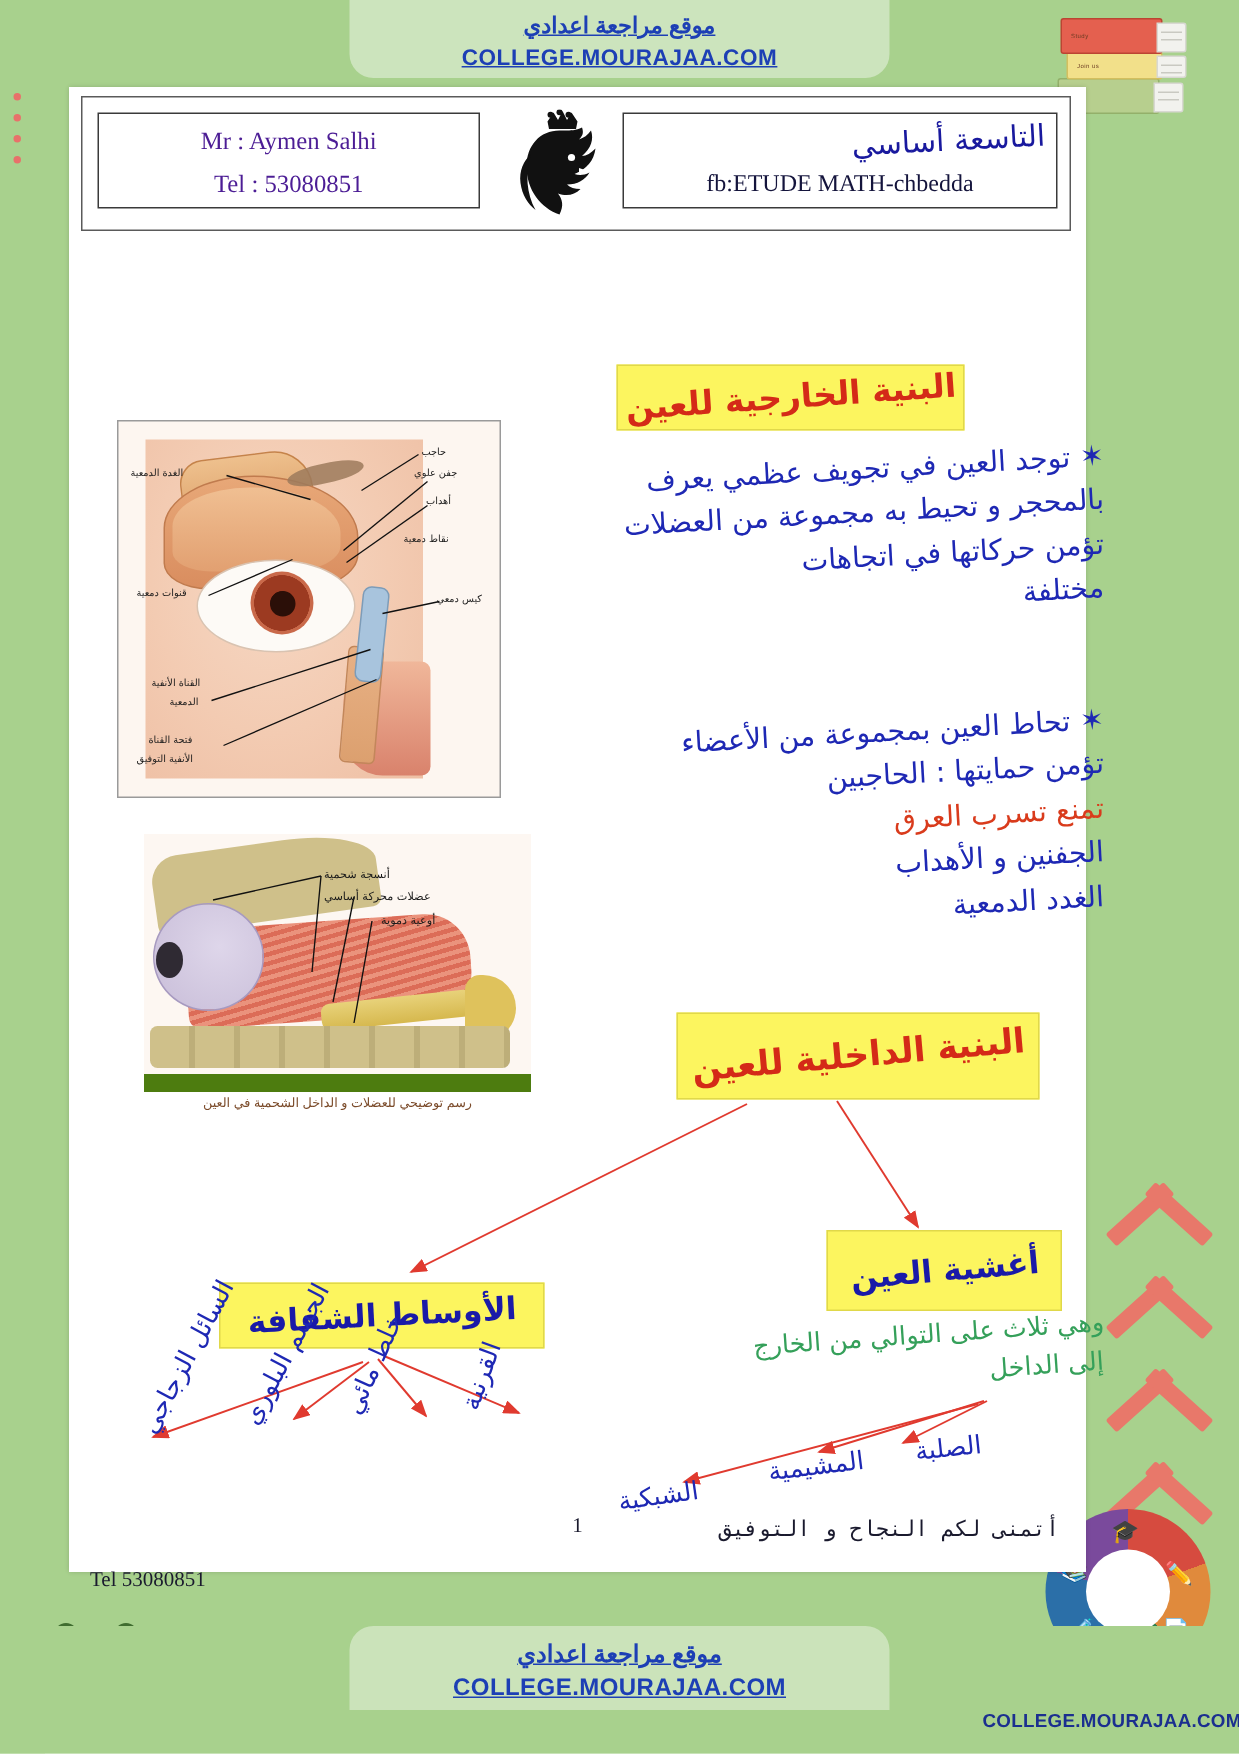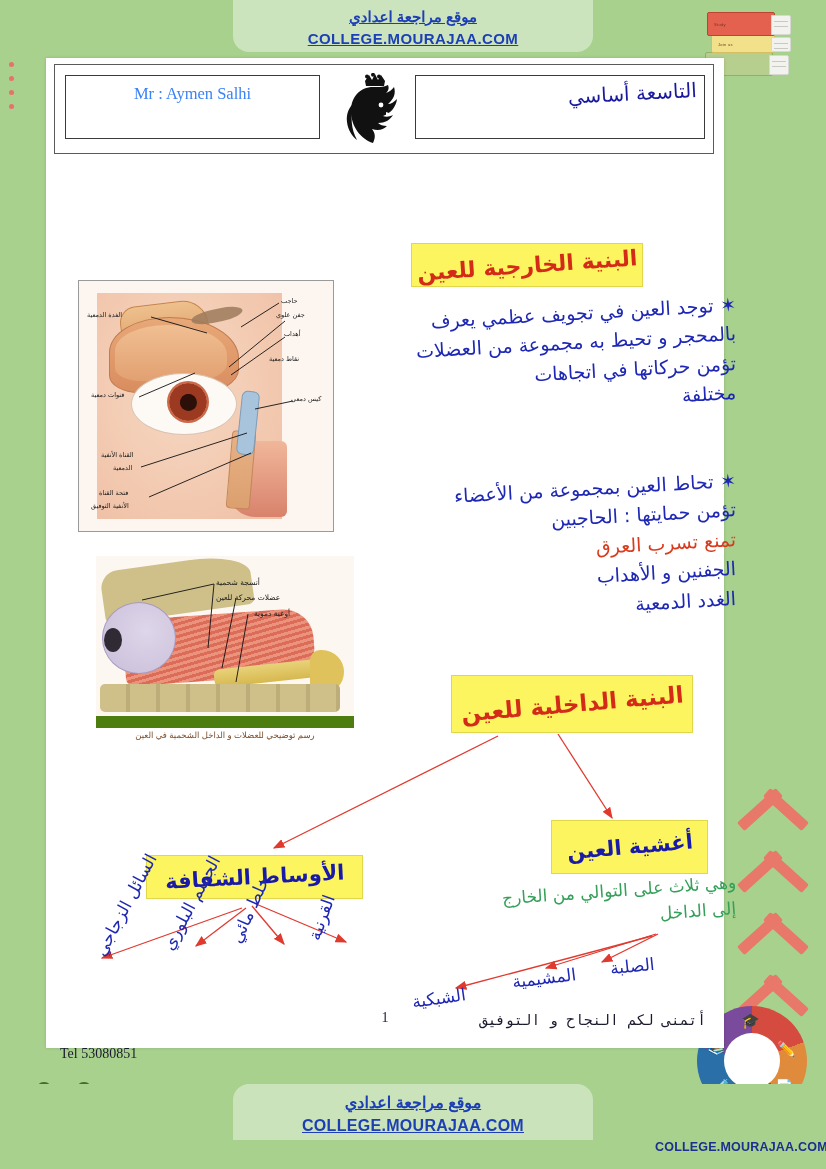--- a/index.html
+++ b/index.html
@@ -98,21 +98,21 @@
     overflow:hidden;}
   #wheel-hole{position:absolute;left:27px;top:27px;width:56px;height:56px;border-radius:50%;background:#ffffff;}
   .wi{position:absolute;font-size:15px;}
 
   
   #doc-head{position:absolute;left:8px;top:6px;width:658px;height:88px;
     border:1px solid #5a5a5a;}
   #hd-left{position:absolute;left:10px;top:10px;width:253px;height:62px;
     border:1px solid #3a3a3a;}
   .hd-l-line{width:100%;text-align:center;font-family:"Liberation Serif",serif;
-    font-size:16.5px;color:#3b82f6;}
+    font-size:16.5px;color:#4c1d95;}
   #hd-l1{margin-top:8px;}
   #hd-l2{margin-top:9px;}
   #hd-right{position:absolute;left:360px;top:10px;width:288px;height:62px;
     border:1px solid #3a3a3a;}
   #hd-grade{position:absolute;right:8px;top:2px;font-size:20px;color:#19199e;
     direction:rtl;font-family:"DejaVu Sans",sans-serif;
     transform:rotate(-3deg);transform-origin:right top;}
   #hd-fb{position:absolute;left:0;right:0;bottom:6px;text-align:center;
     font-family:"Liberation Serif",serif;font-size:16px;color:#14143c;}
   #lion{position:absolute;left:285px;top:8px;width:66px;height:72px;}
@@ -289,20 +289,21 @@
 <div id="bottom-banner-plate"></div>
 <div id="bbanner-ar">موقع مراجعة اعدادي</div>
 <div id="bbanner-en">COLLEGE.MOURAJAA.COM</div>
 <div id="corner-url">COLLEGE.MOURAJAA.COM</div>
 
 <div id="page">
 
   <div id="doc-head">
     <div id="hd-left">
       <div class="hd-l-line" id="hd-l1">Mr : Aymen Salhi</div>
+      <div class="hd-l-line" id="hd-l2">Tel : 53080851</div>
     </div>
 
     <div id="lion">
       <svg viewBox="0 0 66 72" width="66" height="72">
         <g fill="#111">
           <path d="M25 8 l4 -6 3 5 3 -6 3 6 3 -5 4 6 -1 5 -18 0z"></path>
           <circle cx="27" cy="3.5" r="2"></circle>
             <circle cx="33" cy="1.8" r="2"></circle>
             <circle cx="39" cy="3.5" r="2"></circle>
           <path d="M33 14 c-13 0 -22 10 -22 24 0 16 10 28 22 32 3 -6 2 -10 -1 -14 6 2 11 1 15 -3
@@ -312,20 +313,21 @@
         </g>
         <g fill="#fff">
           <circle cx="41" cy="32" r="2.4"></circle>
           <path d="M46 39 l6 2 -6 2z"></path>
         </g>
       </svg>
     </div>
 
     <div id="hd-right">
       <div id="hd-grade">التاسعة أساسي</div>
+      <div id="hd-fb">fb:ETUDE MATH-chbedda</div>
     </div>
   </div>
 
   <div class="fig" id="fig1">
     <div id="eye-skin"></div>
     <div id="cheek"></div>
     <div id="gland"></div>
     <div id="eye-lid"></div>
     <div id="eye-lid2"></div>
     <div id="eye-white"></div>
@@ -374,21 +376,21 @@
     <svg width="258" height="172" style="position:absolute;left:0;top:0">
       <g stroke="#111" stroke-width="0.9" fill="none">
         <path d="M118 28 L46 44"></path>
         <path d="M118 28 L112 92"></path>
         <path d="M140 42 L126 112"></path>
         <path d="M152 58 L140 126"></path>
       </g>
     </svg>
 
     <div class="flabel" style="left:120px;top:22px;font-size:7.5px">أنسجة شحمية</div>
-    <div class="flabel" style="left:120px;top:37px;font-size:7.5px">عضلات محركة للعين</div>
+    <div class="flabel" style="left:120px;top:37px;font-size:7.5px">عضلات محركة أساسي</div>
     <div class="flabel" style="left:158px;top:53px;font-size:7.5px">أوعية دموية</div>
   </div>
   <div id="fig2cap">رسم توضيحي للعضلات و الداخل الشحمية في العين</div>
 
   <div class="hl" id="t-external">
     <span class="t">البنية الخارجية للعين</span>
   </div>
   <div class="hl" id="t-internal">
     <span class="t">البنية الداخلية للعين</span>
   </div>

